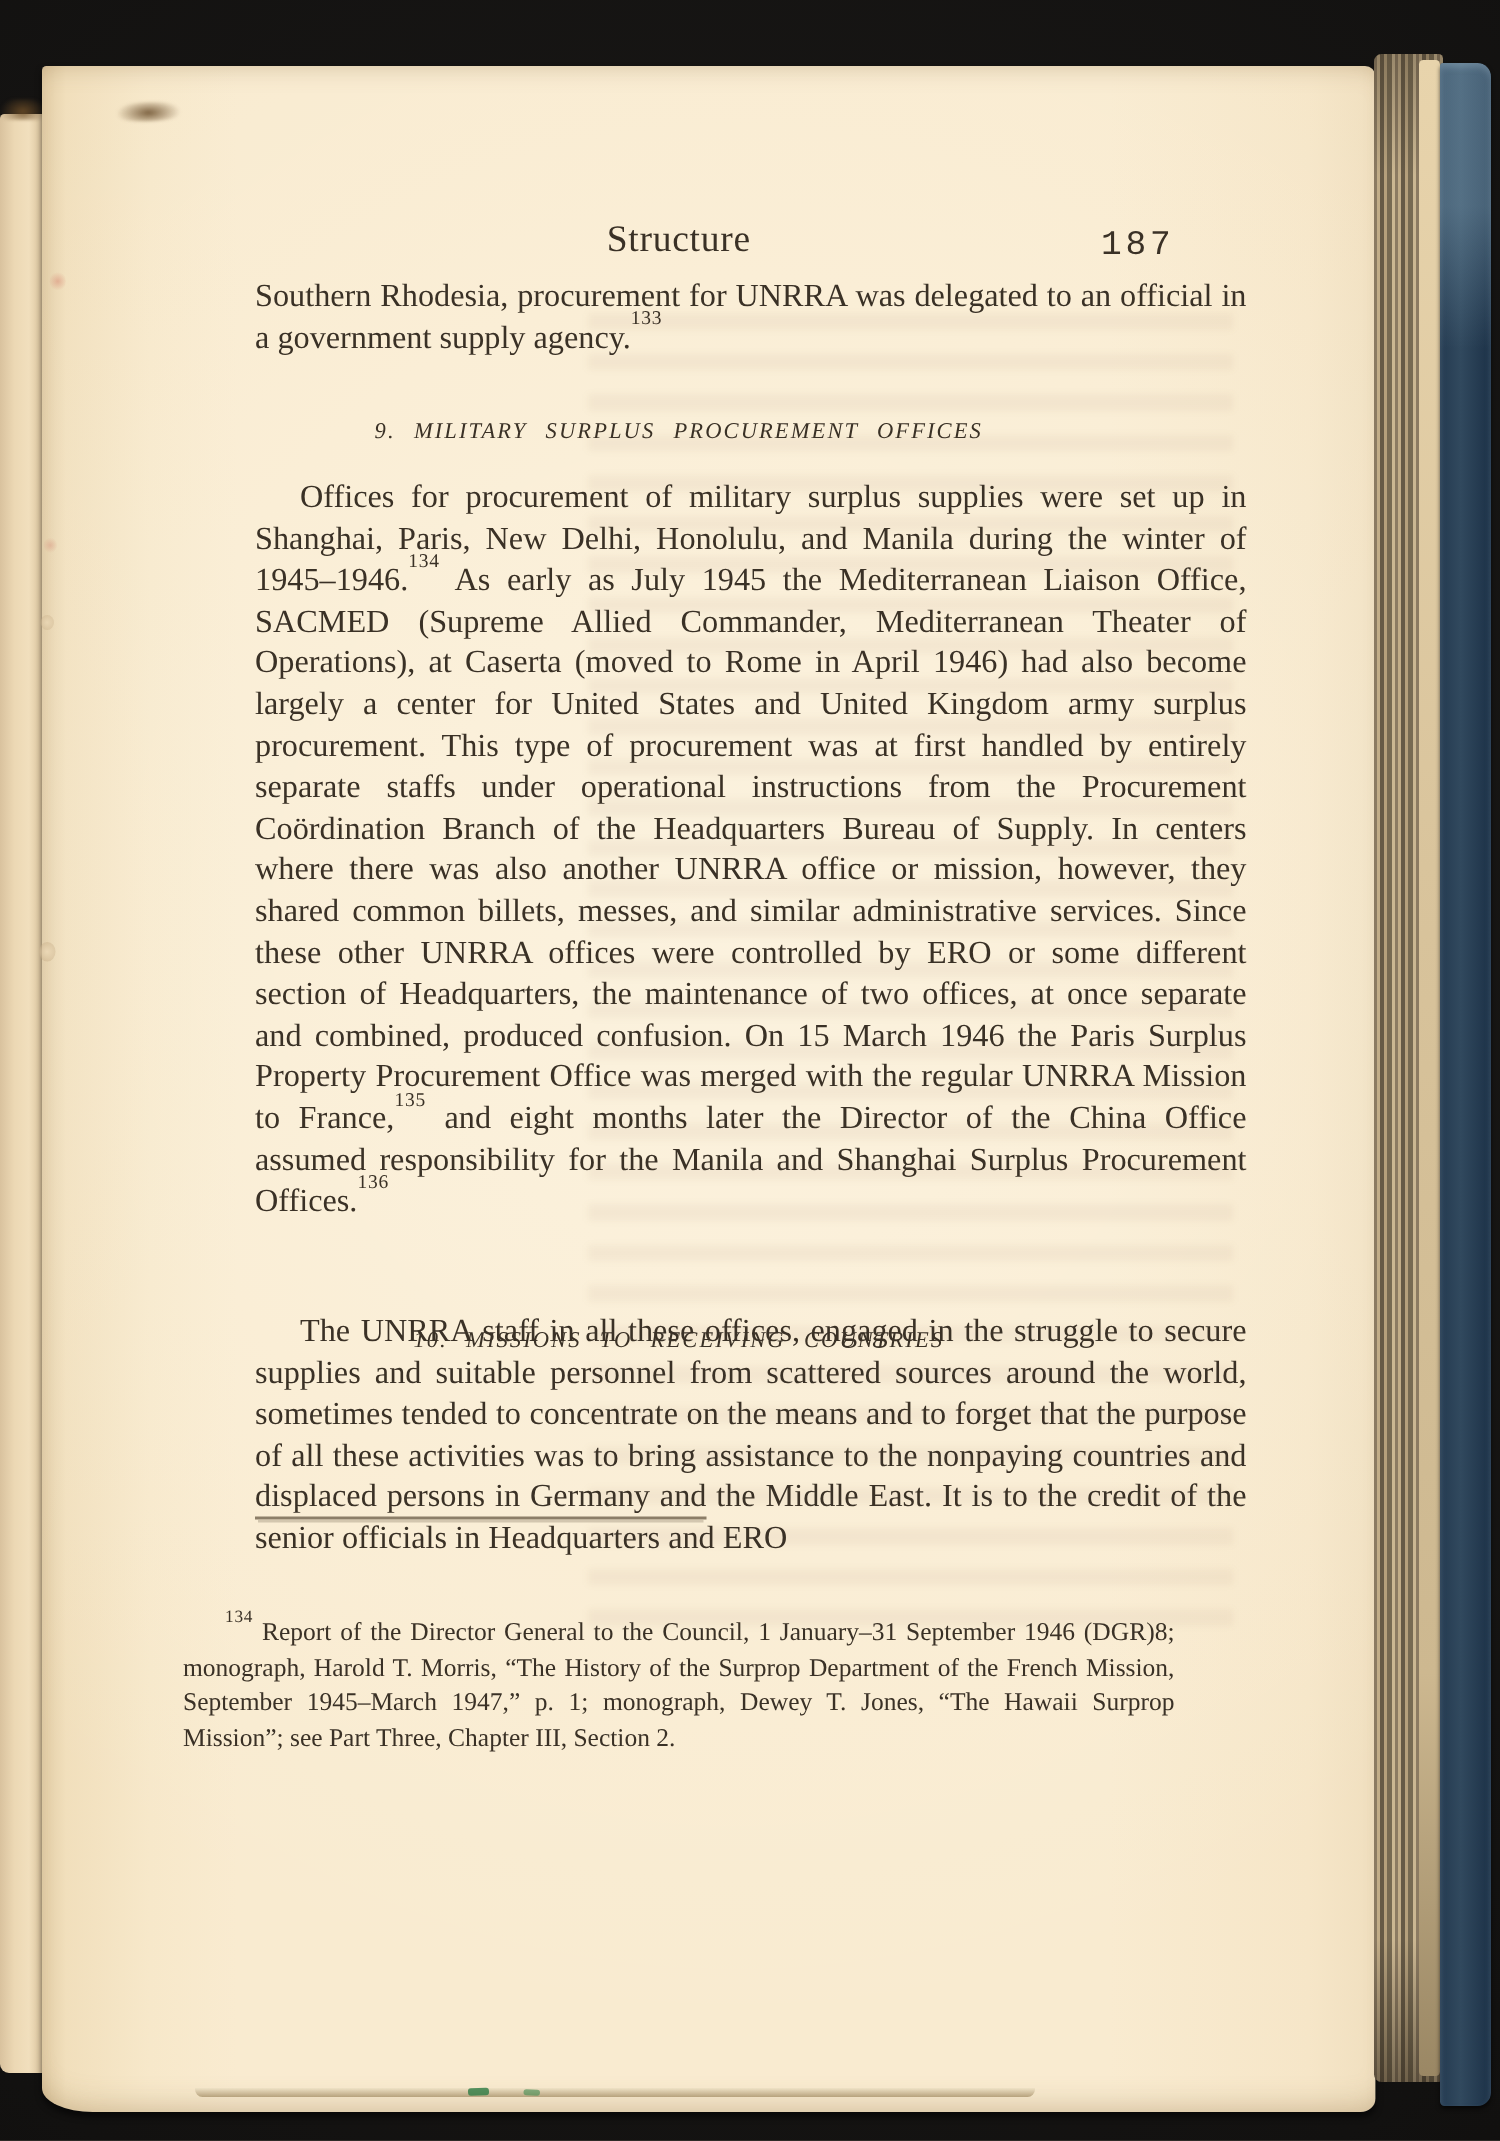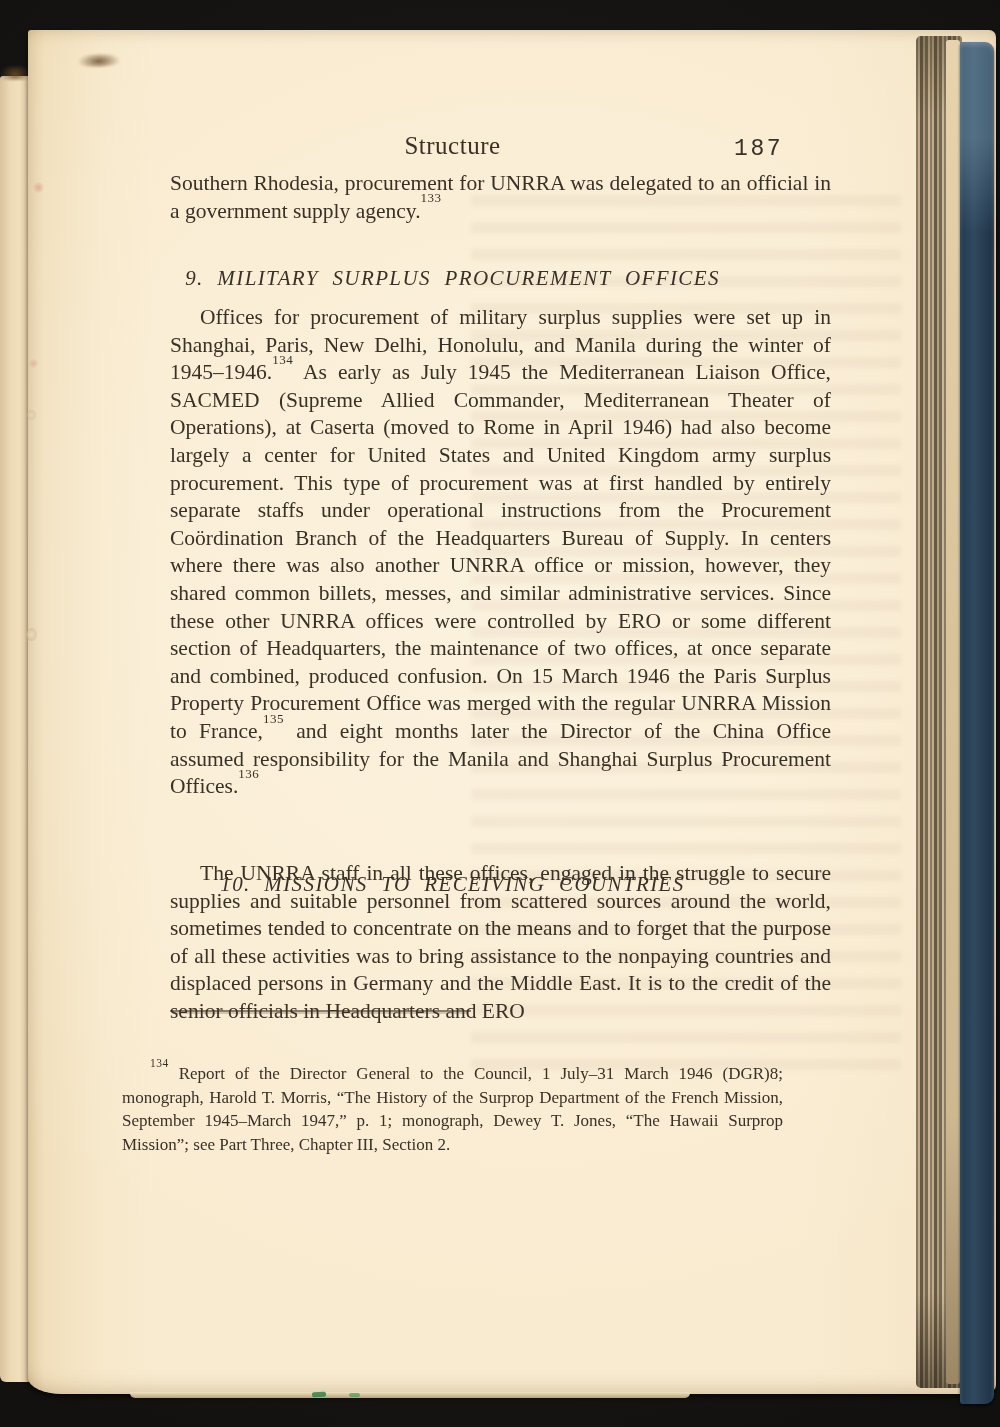--- a/index.html
+++ b/index.html
@@ -19,21 +19,21 @@
     background: linear-gradient(90deg, #d9c29e 0%, #ecd8b4 30%, #f1dfbd 60%, #d9c29c 88%, #9a8261 100%);
     border-radius: 3px 0 0 6px;
   }
   .left-sliver-topsmudge {
     position: absolute; left: 0; top: 66px; width: 34px; height: 14px;
     background: radial-gradient(60% 100% at 45% 60%, rgba(110,78,40,.85), rgba(110,78,40,0) 75%);
     filter: blur(1px);
   }
   
   .page {
-    position: absolute; left: 28px; top: 30px; width: 968px; height: 1364px;
+    position: absolute; left: 28px; top: 44px; width: 889px; height: 1364px;
     background:
       radial-gradient(130% 90% at 52% 42%, rgba(255,251,240,.45) 0%, rgba(255,248,232,0) 60%),
       linear-gradient(90deg, #e2cda6 0px, #f1dfbc 16px, #f7e8ca 72px, #f9ebd0 130px, #f9ebd0 80%, #f6e6c8 95%, #f0dfbf 100%),
       #f8e9cd;
     box-shadow:
       inset 0 12px 16px -12px rgba(140,108,62,.35),
       inset 0 -16px 20px -14px rgba(140,108,62,.38),
       0 3px 4px rgba(0,0,0,.55);
     border-radius: 3px 7px 10px 34px / 3px 7px 9px 16px;
   }
@@ -113,38 +113,38 @@
   .body-par {
     font-size: 21.5px; line-height: 27.6px;
     text-align: justify; text-justify: inter-word; margin-left: 48px;
   }
   .indent { text-indent: 30px; }
 
   .intro-par { top: 38px; }
 
   .section-heading {
     font-style: italic; font-weight: 500;
-    font-size: 21px; text-align: center;
+    font-size: 15px; text-align: center;
     letter-spacing: 1.4px; word-spacing: 7px;
     white-space: nowrap;
   }
   .heading-9  { top: 134px; }
   .section-par-9 { top: 172px; }
   .heading-10 { top: 692px; margin-top: 48px; }
   .section-par-10 { top: 728px; }
 
   .fnref {
     font-size: 13px; letter-spacing: .5px;
     position: relative; top: -7px; line-height: 0;
   }
 
   .pencil-underline {
     border-bottom: 2px solid rgba(112,97,76,.8);
     box-shadow: 0 4px 0 -2px rgba(112,97,76,.28);
-    padding-bottom: 15px;
+    padding-bottom: 2px;
   }
 
   .footnotes { top: 930px; }
   .footnote {
     font-size: 17px; line-height: 23.6px;
     text-align: justify; text-justify: inter-word;
     text-indent: 28px; margin: 0;
   }
   .footnote .fnref { font-size: 11.5px; top: -5px; }
 </style>
@@ -170,21 +170,21 @@
 
       <h2 class="section-heading heading-9">9. MILITARY SURPLUS PROCUREMENT OFFICES</h2>
 
       <p class="body-par indent section-par-9"><span>Offices for procurement of military surplus supplies were set up in Shanghai, Paris, New Delhi, Honolulu, and Manila during the winter of 1945–1946.</span><sup class="fnref">134</sup><span> As early as July 1945 the Mediterranean Liaison Office, SACMED (Supreme Allied Commander, Mediterranean Theater of Operations), at Caserta (moved to Rome in April 1946) had also become largely a center for United States and United Kingdom army surplus procurement. This type of procurement was at first handled by entirely separate staffs under operational instructions from the Procurement Coördination Branch of the Headquarters Bureau of Supply. In centers where there was also another UNRRA office or mission, however, they shared common billets, messes, and similar administrative services. Since these other UNRRA offices were controlled by ERO or some different section of Headquarters, the maintenance of two offices, at once separate and combined, produced confusion. On 15 March 1946 the Paris Surplus Property Procurement Office was merged with the regular UNRRA Mission to France,</span><sup class="fnref">135</sup><span> and eight months later the Director of the China Office assumed responsibility for the Manila and Shanghai Surplus Procurement Offices.</span><sup class="fnref">136</sup></p>
 
       <h2 class="section-heading heading-10">10. MISSIONS TO RECEIVING COUNTRIES</h2>
 
       <p class="body-par indent section-par-10"><span>The UNRRA staff in all these offices, engaged in the struggle to secure supplies and suitable personnel from scattered sources around the world, sometimes tended to concentrate on the means and to forget that the purpose of all these activities was to bring assistance to the nonpaying countries and </span><span class="pencil-underline">displaced persons in Germany and</span><span> the Middle East. It is to the credit of the senior officials in Headquarters and ERO</span></p>
 
       <div class="footnotes">
-        <p class="footnote"><sup class="fnref">134</sup> <span>Report of the Director General to the Council, 1 July–31 March 1946 (DGR)8; monograph, Harold T. Morris, “The History of the Surprop Department of the French Mission, September 1945–March 1947,” p. 1; monograph, Dewey T. Jones, “The Hawaii Surprop Mission”; see Part Three, Chapter III, Section 2.</span></p>
+        <p class="footnote"><sup class="fnref">134</sup> <span>Report of the Director General to the Council, 1 January–31 September 1946 (DGR)8; monograph, Harold T. Morris, “The History of the Surprop Department of the French Mission, September 1945–March 1947,” p. 1; monograph, Dewey T. Jones, “The Hawaii Surprop Mission”; see Part Three, Chapter III, Section 2.</span></p>
       </div>
 
     </div>
 
     <div class="stain smudge-top" style="position:absolute;"></div>
   </div>
 
   <div class="page-edges"></div>
   <div class="fore-edge-light"></div>
   <div class="cover"></div>

